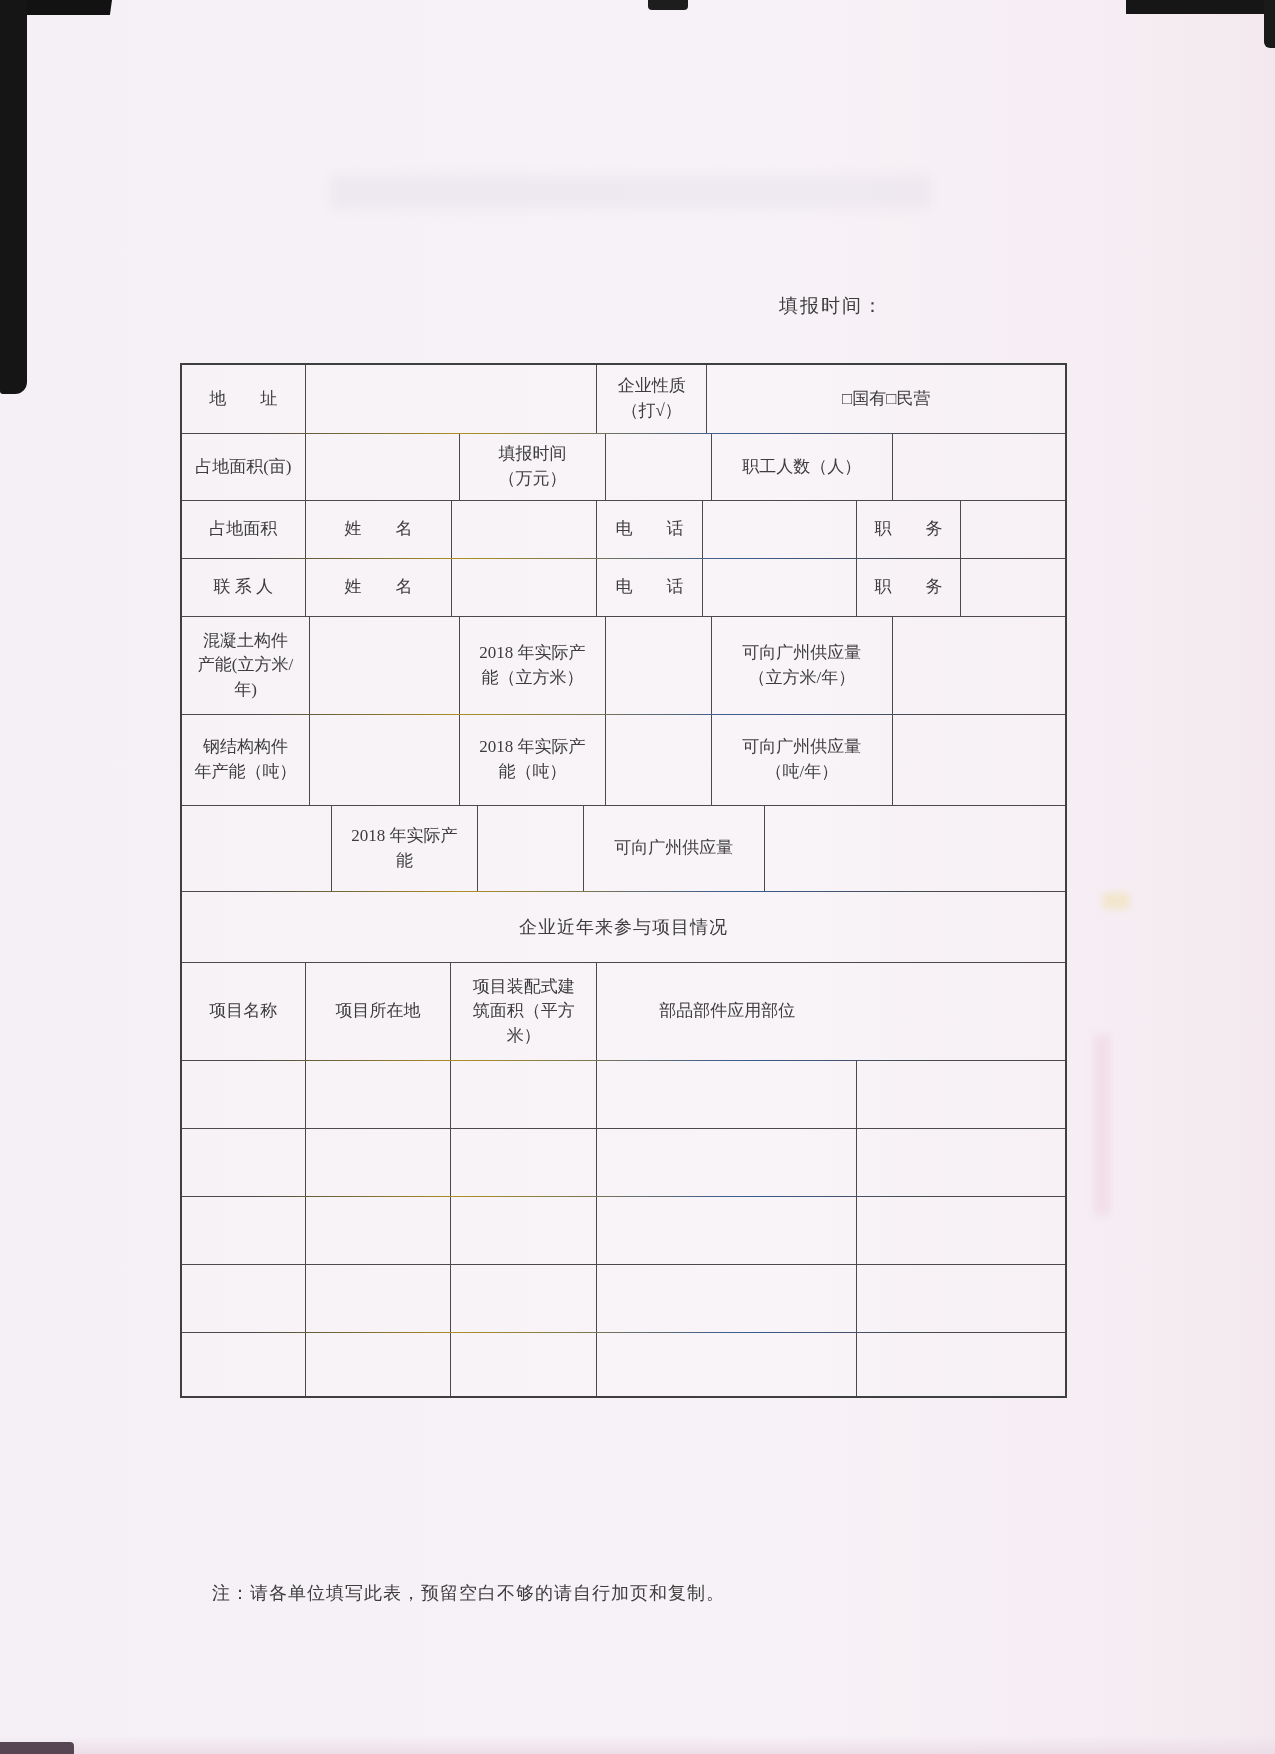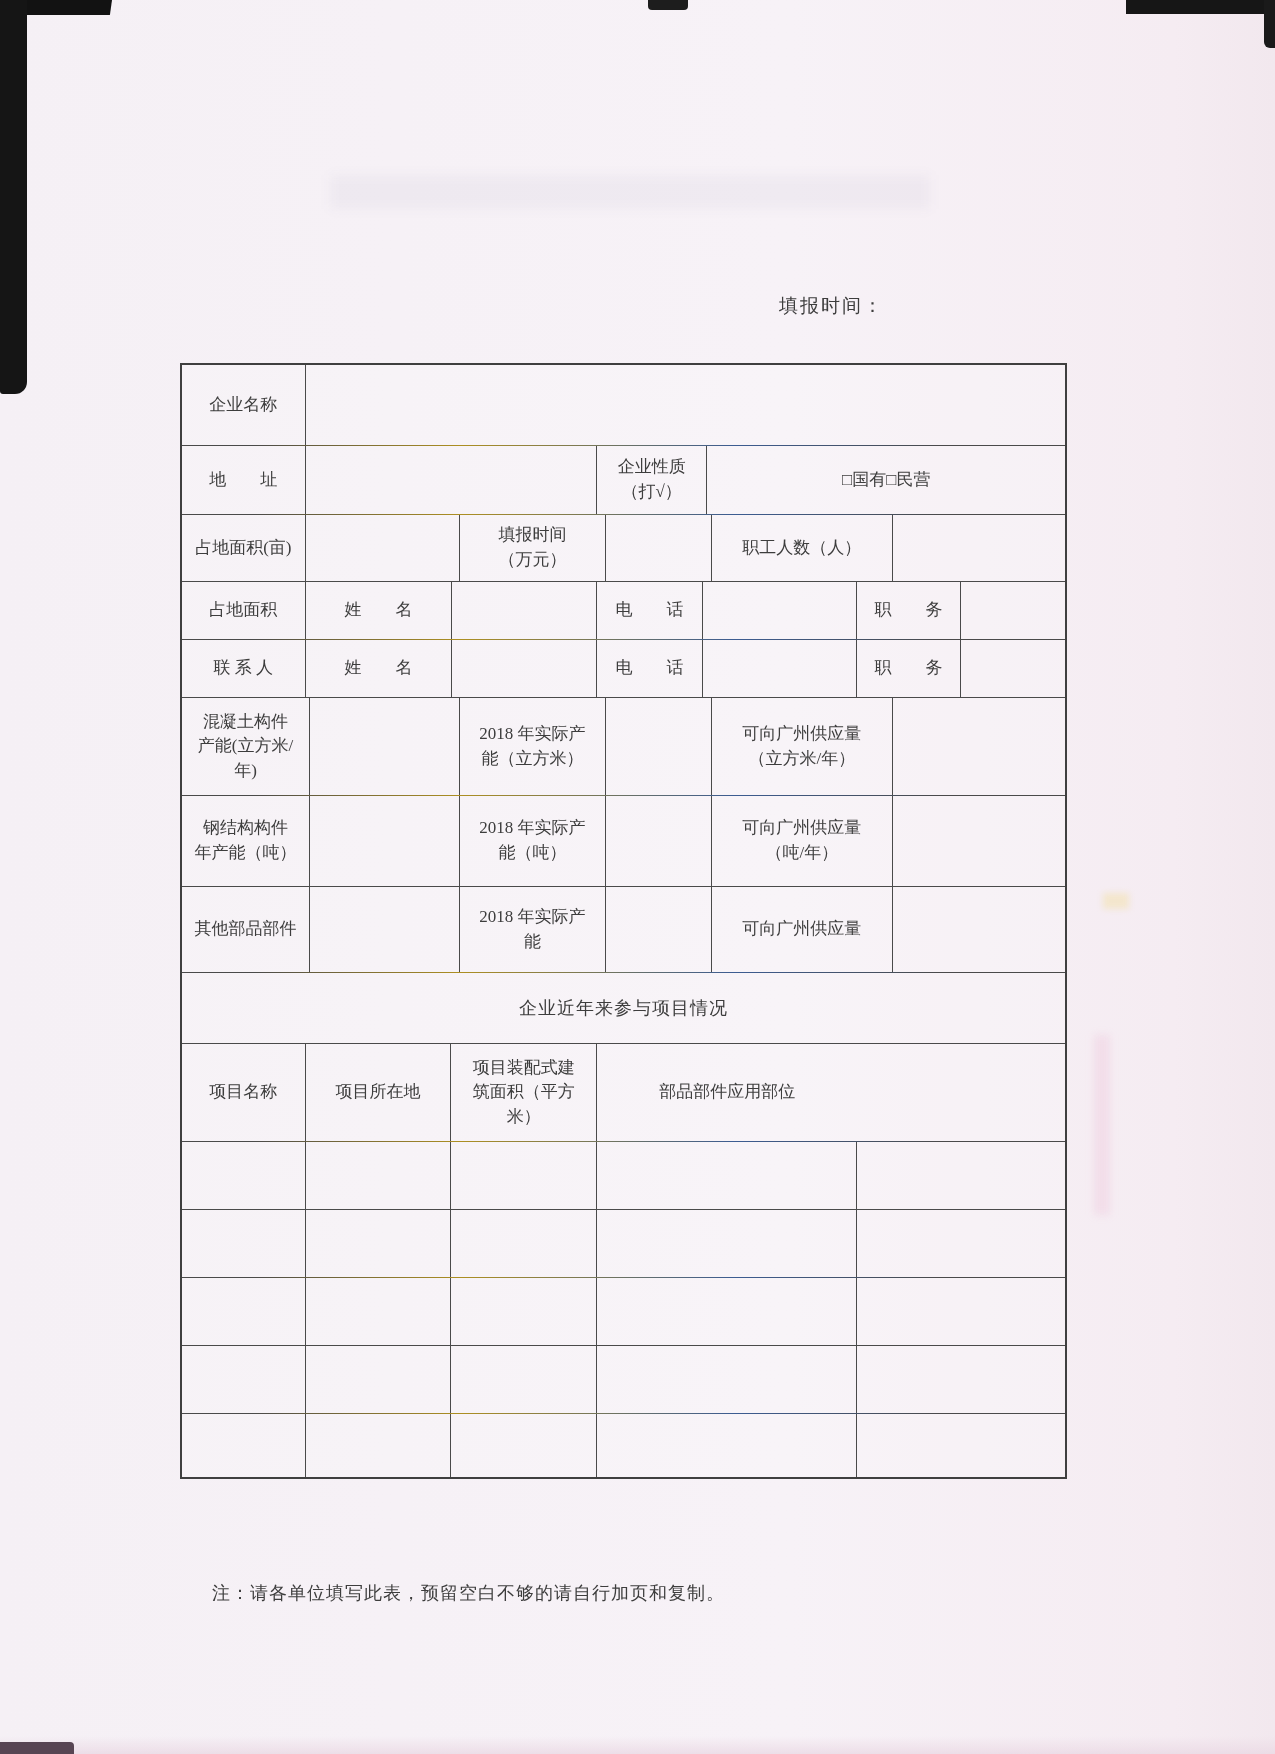--- a/index.html
+++ b/index.html
@@ -78,24 +78,20 @@
   <div class="art art-bottomband"></div>
   <div class="art art-bottomleft"></div>
   <div class="art smudge-pink"></div>
   <div class="art smudge-yellow"></div>
   <div class="art smudge-title"></div>
 
   <div class="fill-time">填报时间：</div>
 
   <div class="ftable">
 
-    <div class="t-row aberr" style="height:80px">
-      <div class="c" style="width:14%">企业名称</div>
-      <div class="c" style="width:86%"></div>
-    </div>
 
     <div class="t-row aberr" style="height:68px">
       <div class="c" style="width:14%">地　　址</div>
       <div class="c" style="width:33%"></div>
       <div class="c" style="width:12.5%">企业性质
 （打√）</div>
       <div class="c" style="width:40.5%">□国有□民营</div>
     </div>
 
     <div class="t-row" style="height:66px">
@@ -148,21 +144,20 @@
       <div class="c" style="width:17%"></div>
       <div class="c" style="width:16.5%">2018 年实际产
 能（吨）</div>
       <div class="c" style="width:12%"></div>
       <div class="c" style="width:20.5%">可向广州供应量
 （吨/年）</div>
       <div class="c" style="width:19.5%"></div>
     </div>
 
     <div class="t-row aberr" style="height:85px">
-      <div class="c" style="width:14.5%">其他部品部件</div>
       <div class="c" style="width:17%"></div>
       <div class="c" style="width:16.5%">2018 年实际产
 能</div>
       <div class="c" style="width:12%"></div>
       <div class="c" style="width:20.5%">可向广州供应量</div>
       <div class="c" style="width:19.5%"></div>
     </div>
 
     <div class="t-row" style="height:70px">
       <div class="c sec" style="width:100%">企业近年来参与项目情况</div>

